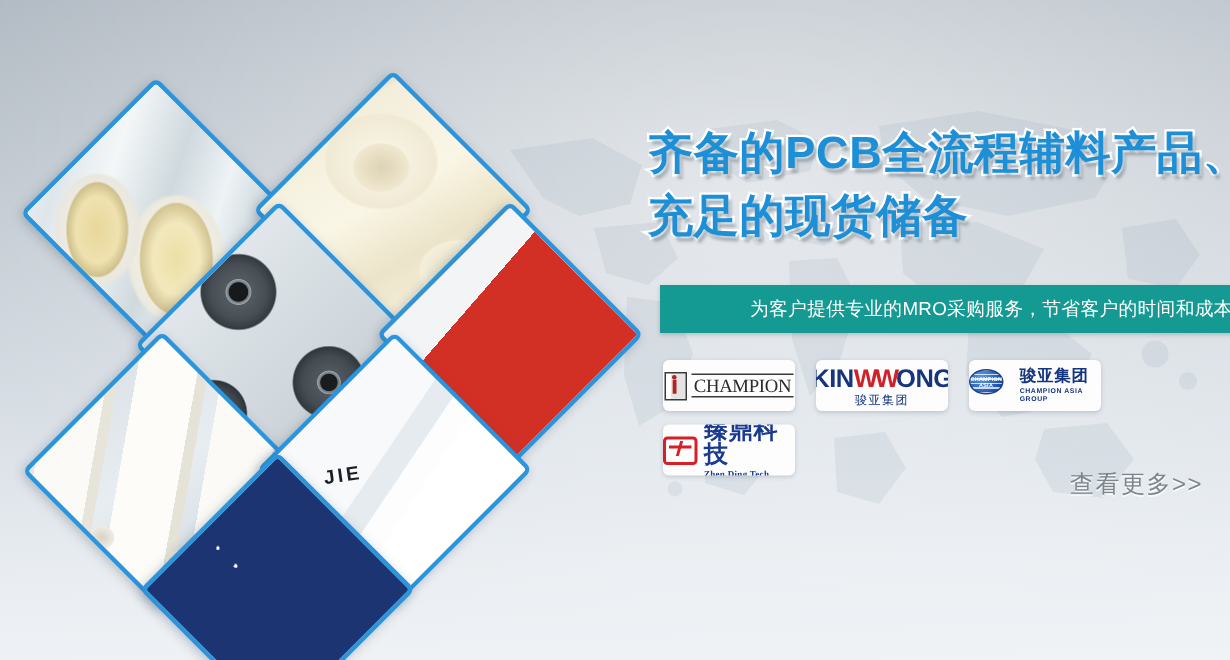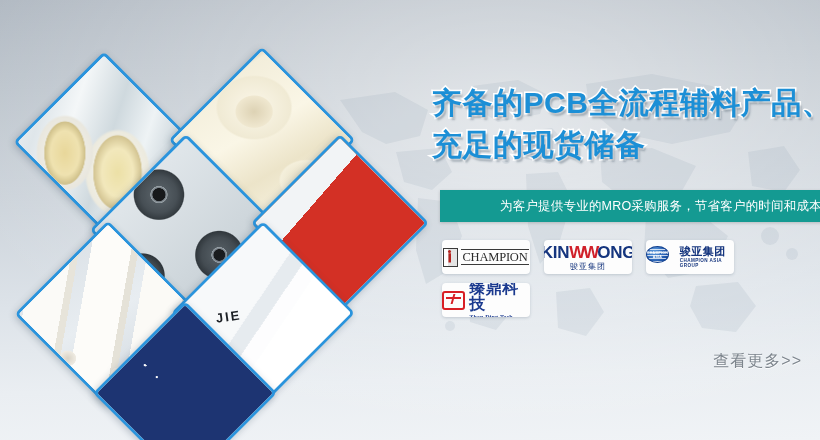--- a/index.html
+++ b/index.html
@@ -304,21 +304,20 @@
 
   .more {
     position: absolute;
     right: 18px;
     top: 313px;
     font-size: 16px;
     color: #7d858d;
     letter-spacing: 1px;
     text-shadow: 0 1px 0 rgba(255,255,255,0.75);
     cursor: pointer;
-    margin-top: 38px;
   }
 </style>
 </head>
 <body>
 
 <div id="banner">
 
   <div class="worldmap">
     <svg viewBox="0 0 520 360" xmlns="http://www.w3.org/2000/svg" aria-hidden="true">
       <g fill="#93a3b2" opacity="0.55">

